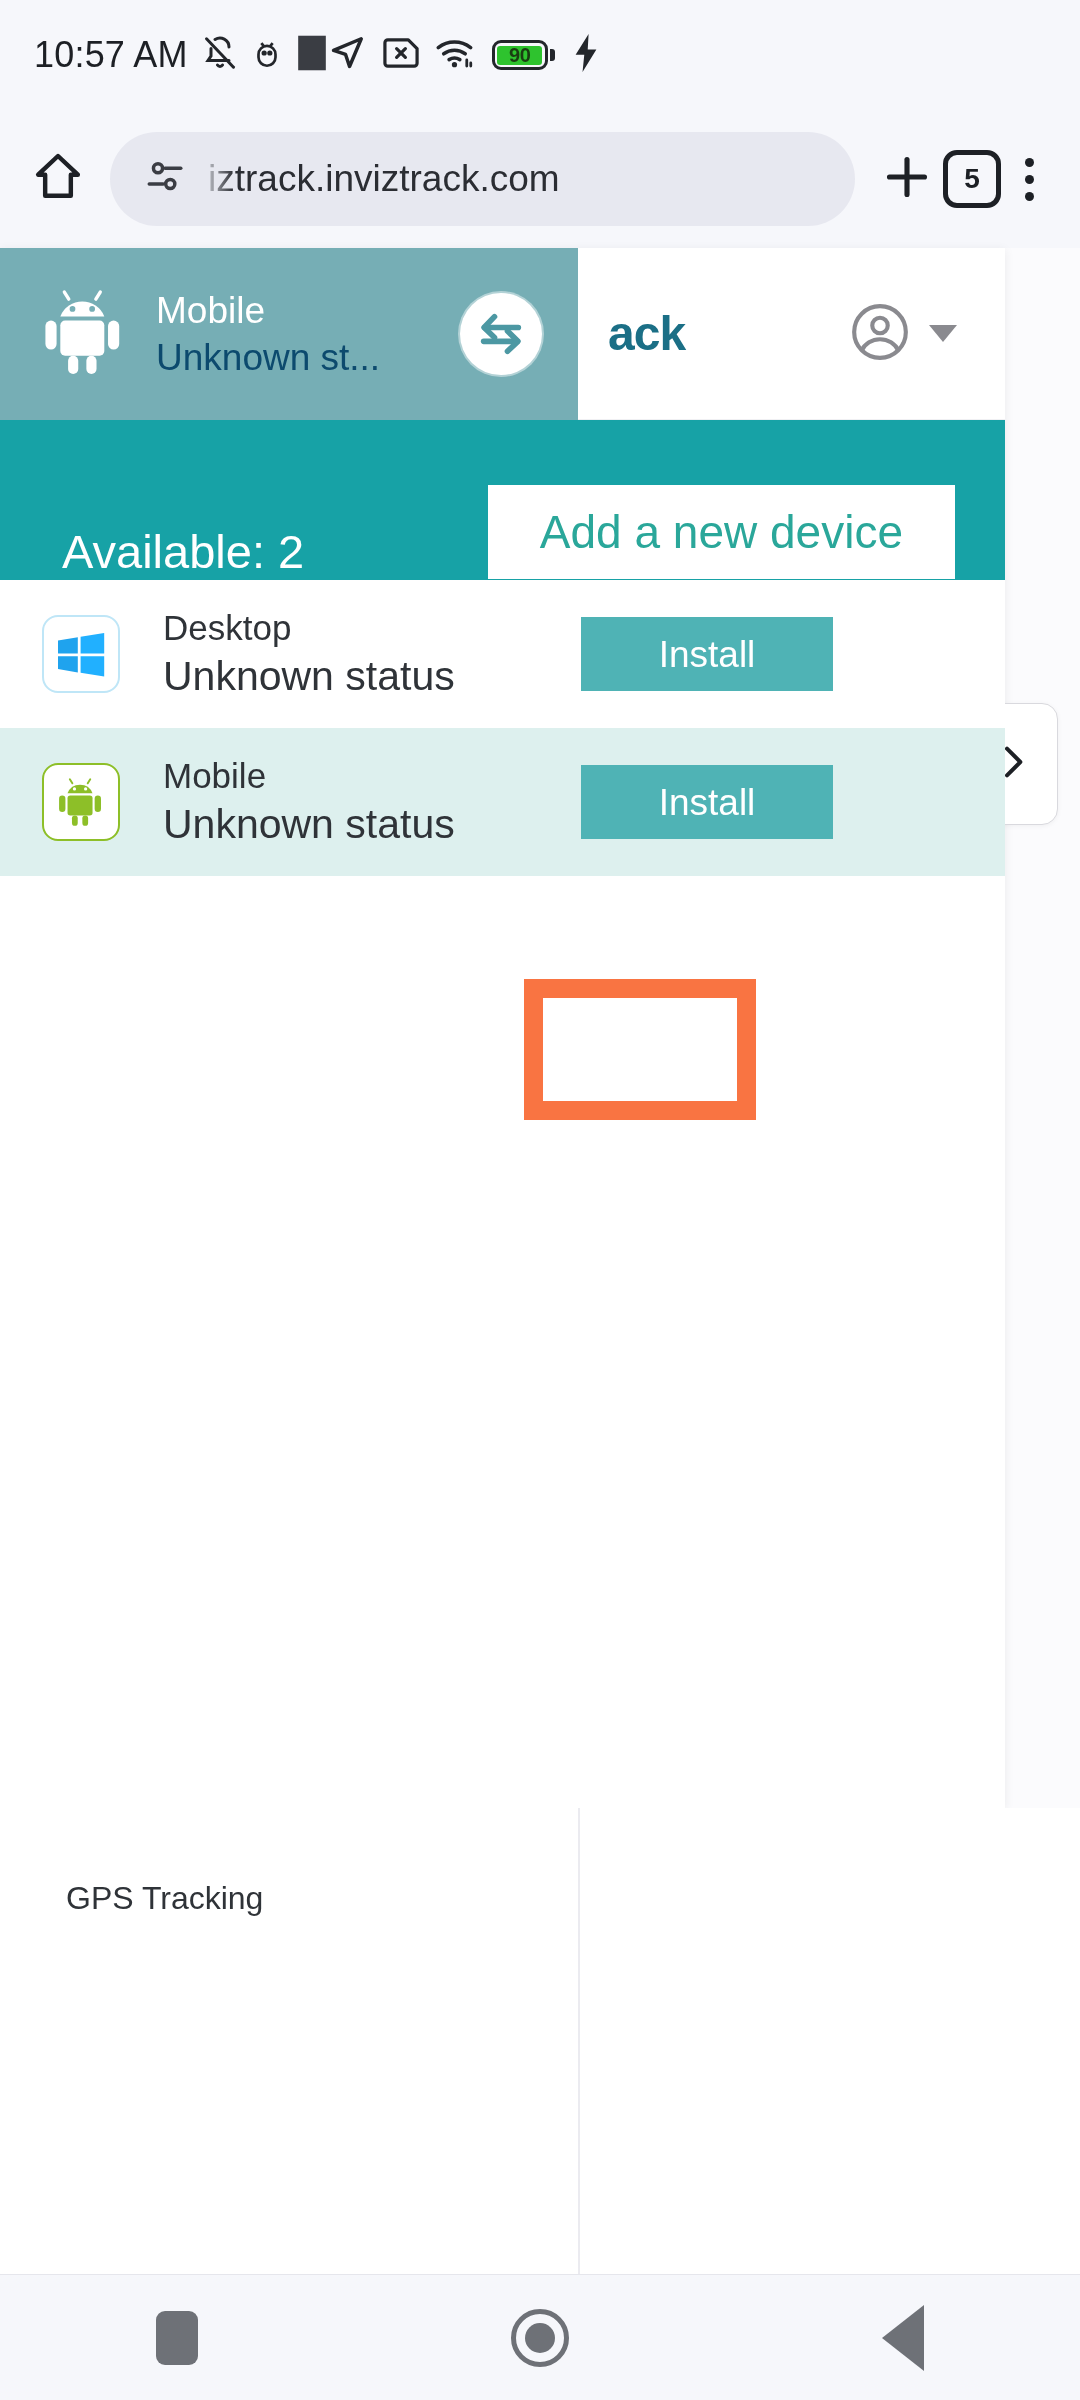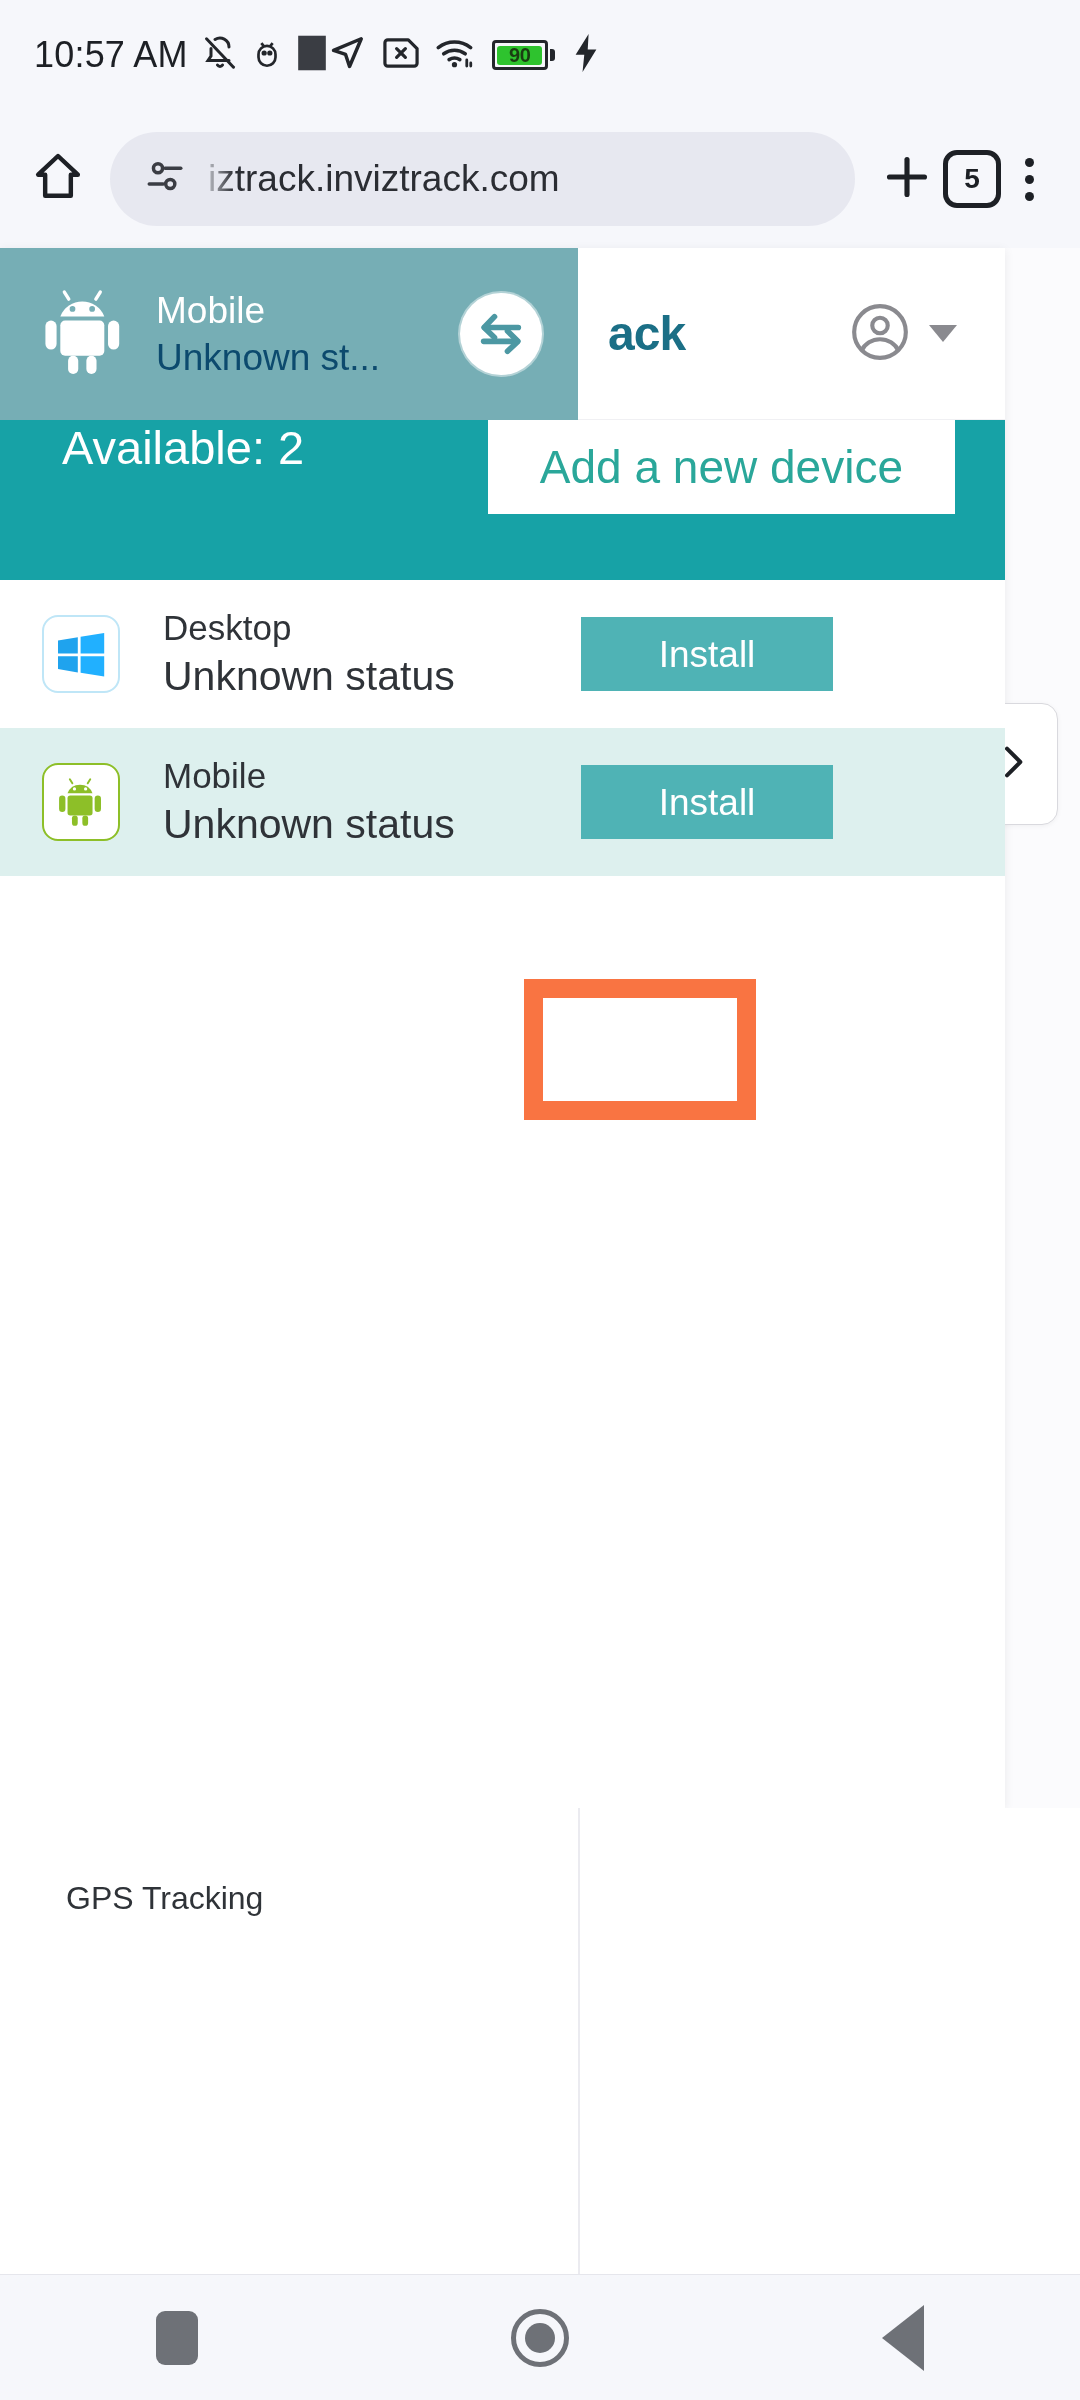--- a/index.html
+++ b/index.html
@@ -17,21 +17,21 @@
     background:#f6f7fb; display:flex; align-items:center;
     padding:0 34px; justify-content:flex-start;
   }
   .sb-left{ display:flex; align-items:center; gap:14px; }
   .sb-clock{ font-size:36px; color:#1d2025; letter-spacing:.2px; }
   .sb-right{ display:flex; align-items:center; gap:16px; }
   .ico{ display:block; }
 
   .battery{ display:flex; align-items:center; }
   .batt-body{
-    width:56px; height:30px; border:3.5px solid #23262b; border-radius:4px;
+    width:56px; height:30px; border:3.5px solid #23262b; border-radius:9px;
     display:flex; align-items:center; justify-content:center; padding:2.5px;
   }
   .batt-fill{
     background:#2ec32e; width:100%; height:100%; border-radius:3px;
     display:flex; align-items:center; justify-content:center;
     font-size:20px; font-weight:bold; color:#1a3d12; letter-spacing:-.5px;
   }
   .batt-tip{ width:5px; height:12px; background:#23262b; border-radius:0 3px 3px 0; margin-left:2px; }
 
   
@@ -94,21 +94,21 @@
   .dev-head .meta{ flex:1; }
   .dev-head .m1{ font-size:37px; color:#ffffff; line-height:1.28; }
   .dev-head .m2{ font-size:37px; color:#0c4a6e; line-height:1.28; }
   .swapwrap{
     width:82px; height:82px; border-radius:50%; background:#fff;
     display:flex; align-items:center; justify-content:center; margin-right:36px;
     box-shadow:0 0 0 2px rgba(255,255,255,.45);
   }
   .avail-bar{
     width:1005px; height:160px; background:#17a2a6;
-    display:flex; align-items:flex-start; justify-content:space-between; padding:0 50px 1px 62px;
+    display:flex; align-items:flex-end; justify-content:space-between; padding:0 50px 1px 62px;
   }
   .avail-txt{ font-size:47px; color:#fff; }
   .add-btn{
     background:#ffffff; color:#2aa79a; font-size:46px;
     padding:24px 52px; border:none; line-height:1;
   }
 
   .dev-row{
     width:1005px; height:148px; background:#fff;
     display:flex; align-items:center; padding:0 0 0 42px; gap:43px;

